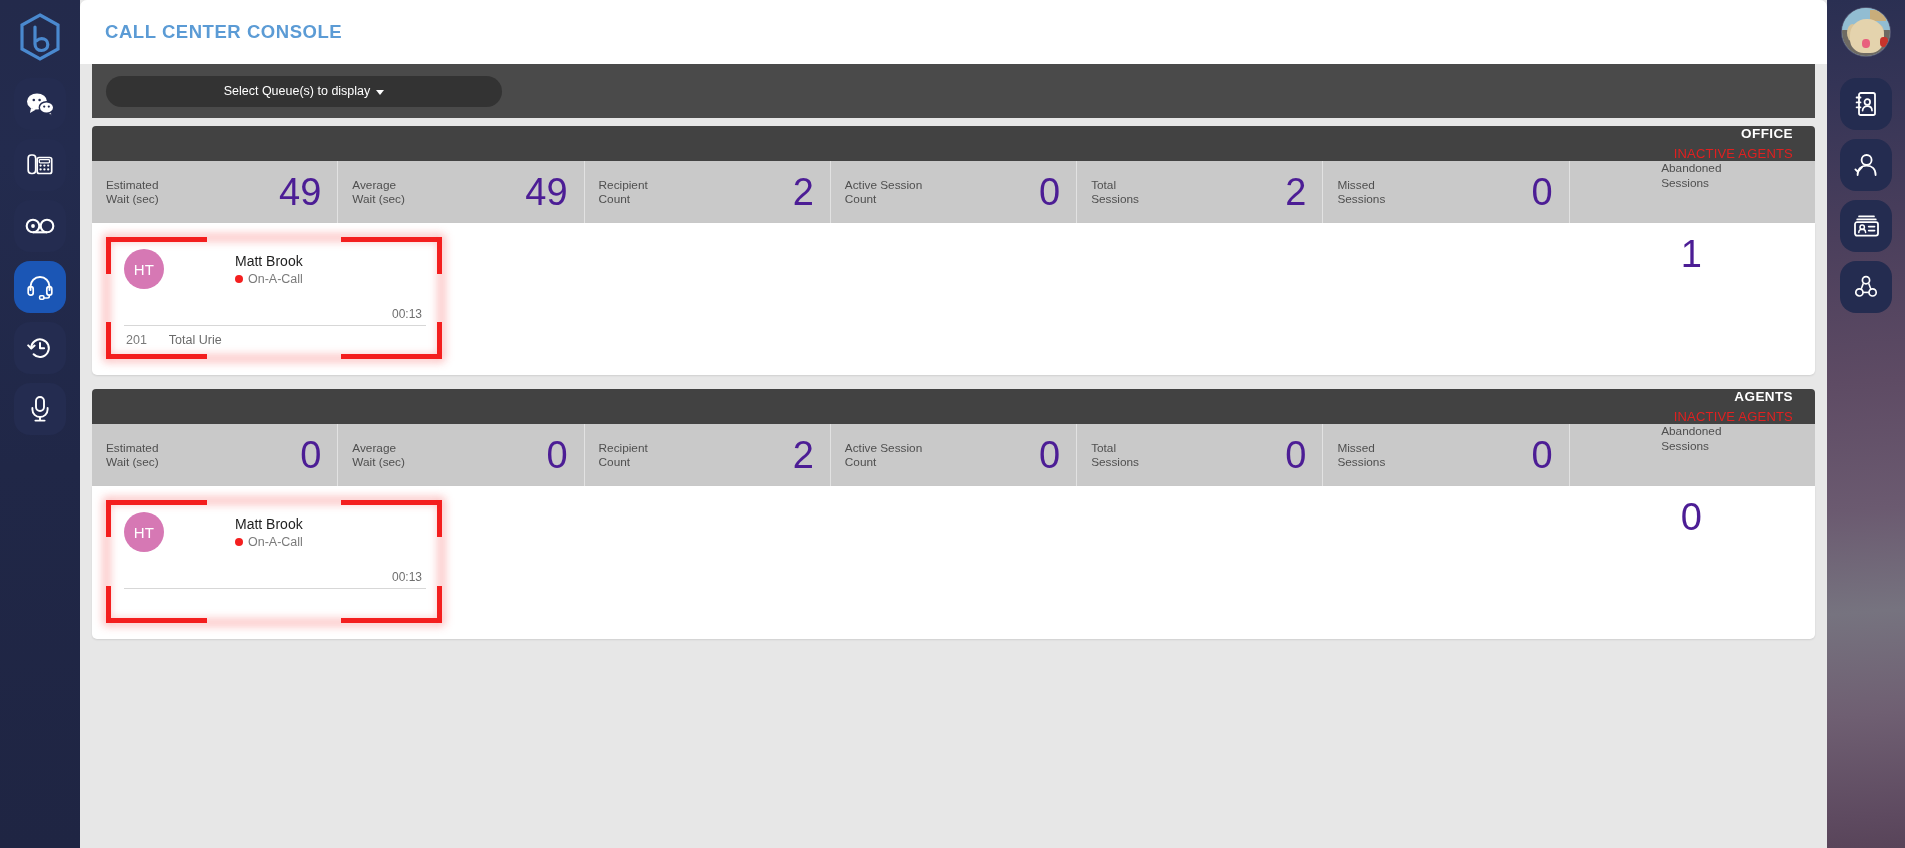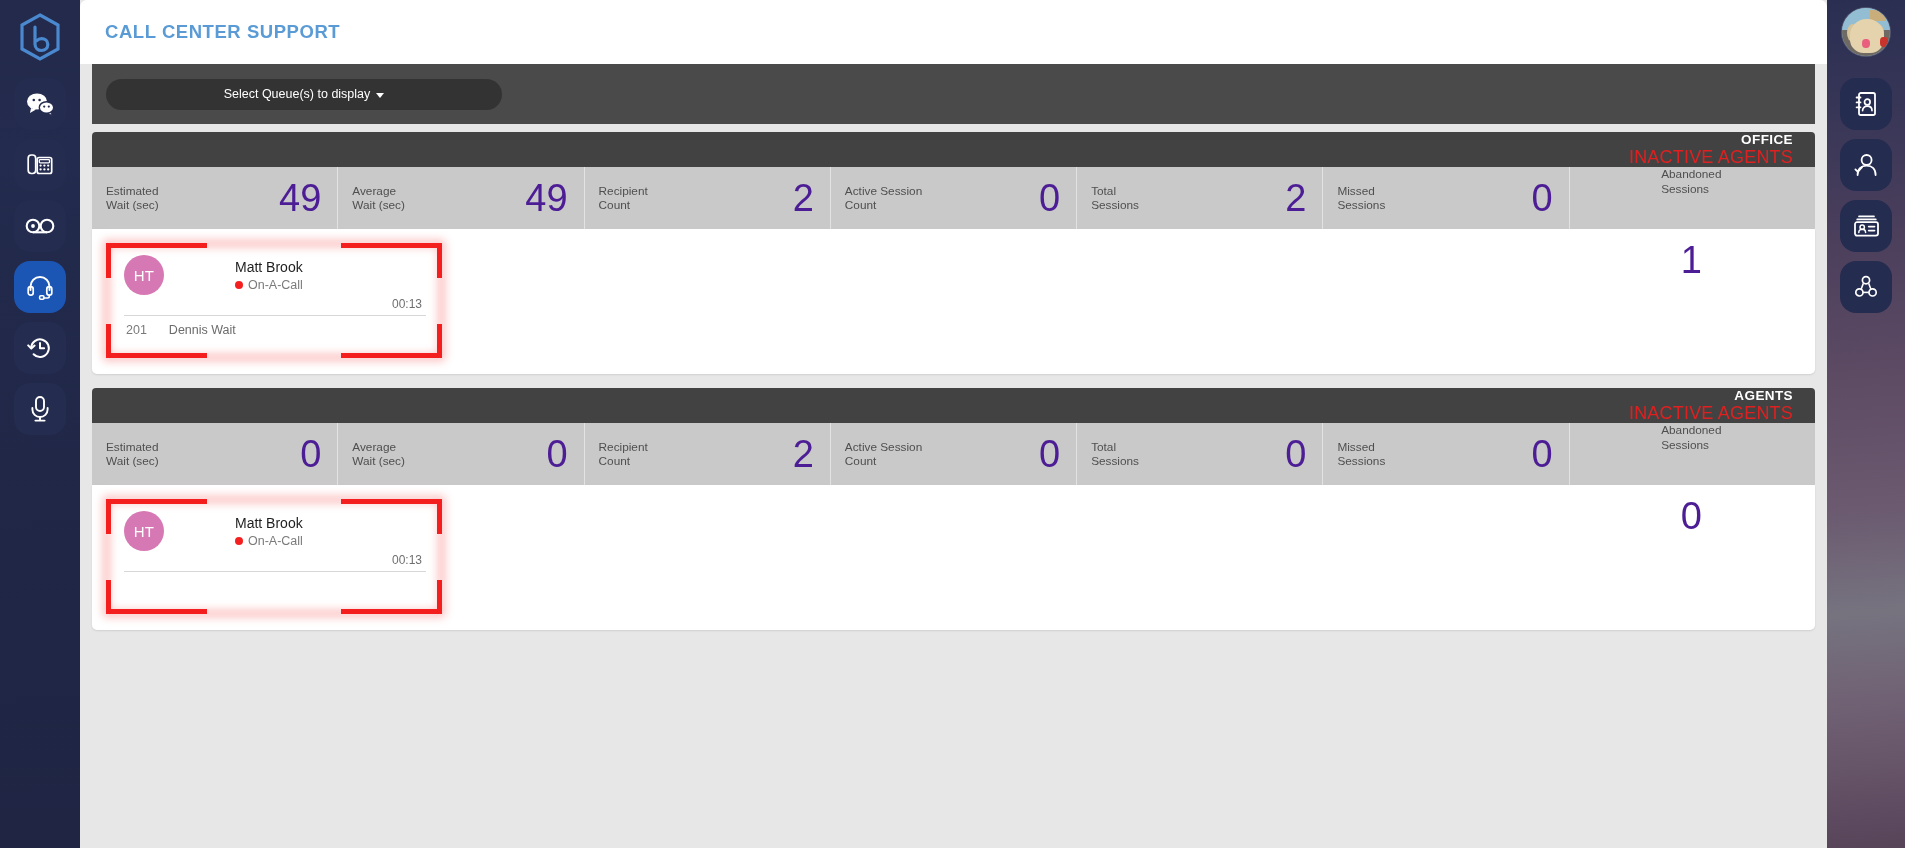--- a/index.html
+++ b/index.html
@@ -107,21 +107,21 @@
 
   .content {
     flex: 1 1 auto;
     padding: 0 12px 0 12px;
     overflow: hidden;
   }
 
   
   .selector-bar {
     background: #4a4a4a;
-    height: 60px;
+    height: 54px;
     display: flex;
     align-items: center;
     justify-content: flex-start;
     padding: 0 14px;
     margin-bottom: 8px;
   }
   .selector-btn {
     background: #333333;
     color: #ffffff;
     border: none;
@@ -159,21 +159,21 @@
     flex-direction: column;
   }
   .queue-name {
     color: #ffffff;
     font-size: 13.5px;
     font-weight: bold;
     letter-spacing: 0.4px;
   }
   .inactive-agents {
     color: #e02020;
-    font-size: 18px;
+    font-size: 13px;
     letter-spacing: 0.2px;
     cursor: pointer;
     margin-left: 43px;
   }
   .stats-row {
     background: #c9c9c9;
     height: 62px;
     display: flex;
     align-items: stretch;
   }
@@ -277,21 +277,21 @@
     width: 8px; height: 8px;
     border-radius: 50%;
     background: #f41f1f;
     display: inline-block;
   }
   .agent-timer {
     text-align: right;
     font-size: 12px;
     color: #6f6f6f;
     padding-right: 6px;
-    margin-top: 2px;
+    margin-top: 18px;
   }
   .agent-divider {
     border-top: 1px solid #d7d7d7;
     margin: 4px 2px 0 4px;
   }
   .caller-row {
     display: flex;
     gap: 22px;
     padding: 7px 4px 2px 6px;
     font-size: 12.5px;
@@ -386,21 +386,21 @@
           <line x1="11" y1="22" x2="11" y2="25.4" stroke="#ffffff" stroke-width="1.9"></line>
           <line x1="6.4" y1="25.6" x2="15.6" y2="25.6" stroke="#ffffff" stroke-width="1.9" stroke-linecap="round"></line>
         </svg>
       </span>
     </div>
   </div>
 
   <div class="main">
 
     <div class="topbar">
-      <div class="title" style="color: rgb(91, 155, 213);">CALL CENTER SUPPORT</div>
+      <div class="title" style="color: rgb(91, 155, 213);">CALL CENTER CONSOLE</div>
     </div>
 
     <div class="content">
 
       <div class="selector-bar">
         <button class="selector-btn">
           <span>Select Queue(s) to display</span>
           <span class="caret-down"></span>
         </button>
       </div>
@@ -471,21 +471,21 @@
                     <div class="agent-status">
                       <span class="status-dot" style="background: rgb(244, 31, 31);"></span>
                       <span>On-A-Call</span>
                     </div>
                   </div>
                 </div>
                 <div class="agent-timer">00:13</div>
                 <div class="agent-divider"></div>
                 <div class="caller-row">
                   <span class="caller-ext">201</span>
-                  <span class="caller-name">Dennis Wait</span>
+                  <span class="caller-name">Total Urie</span>
                 </div>
               </div>
             </div>
           </div>
           <div class="queue-panel">
             <div class="queue-header">
               <div class="queue-name">AGENTS</div>
               <div class="inactive-agents" style="color: rgb(224, 32, 32);">INACTIVE AGENTS</div>
             </div>
             <div class="stats-row">

